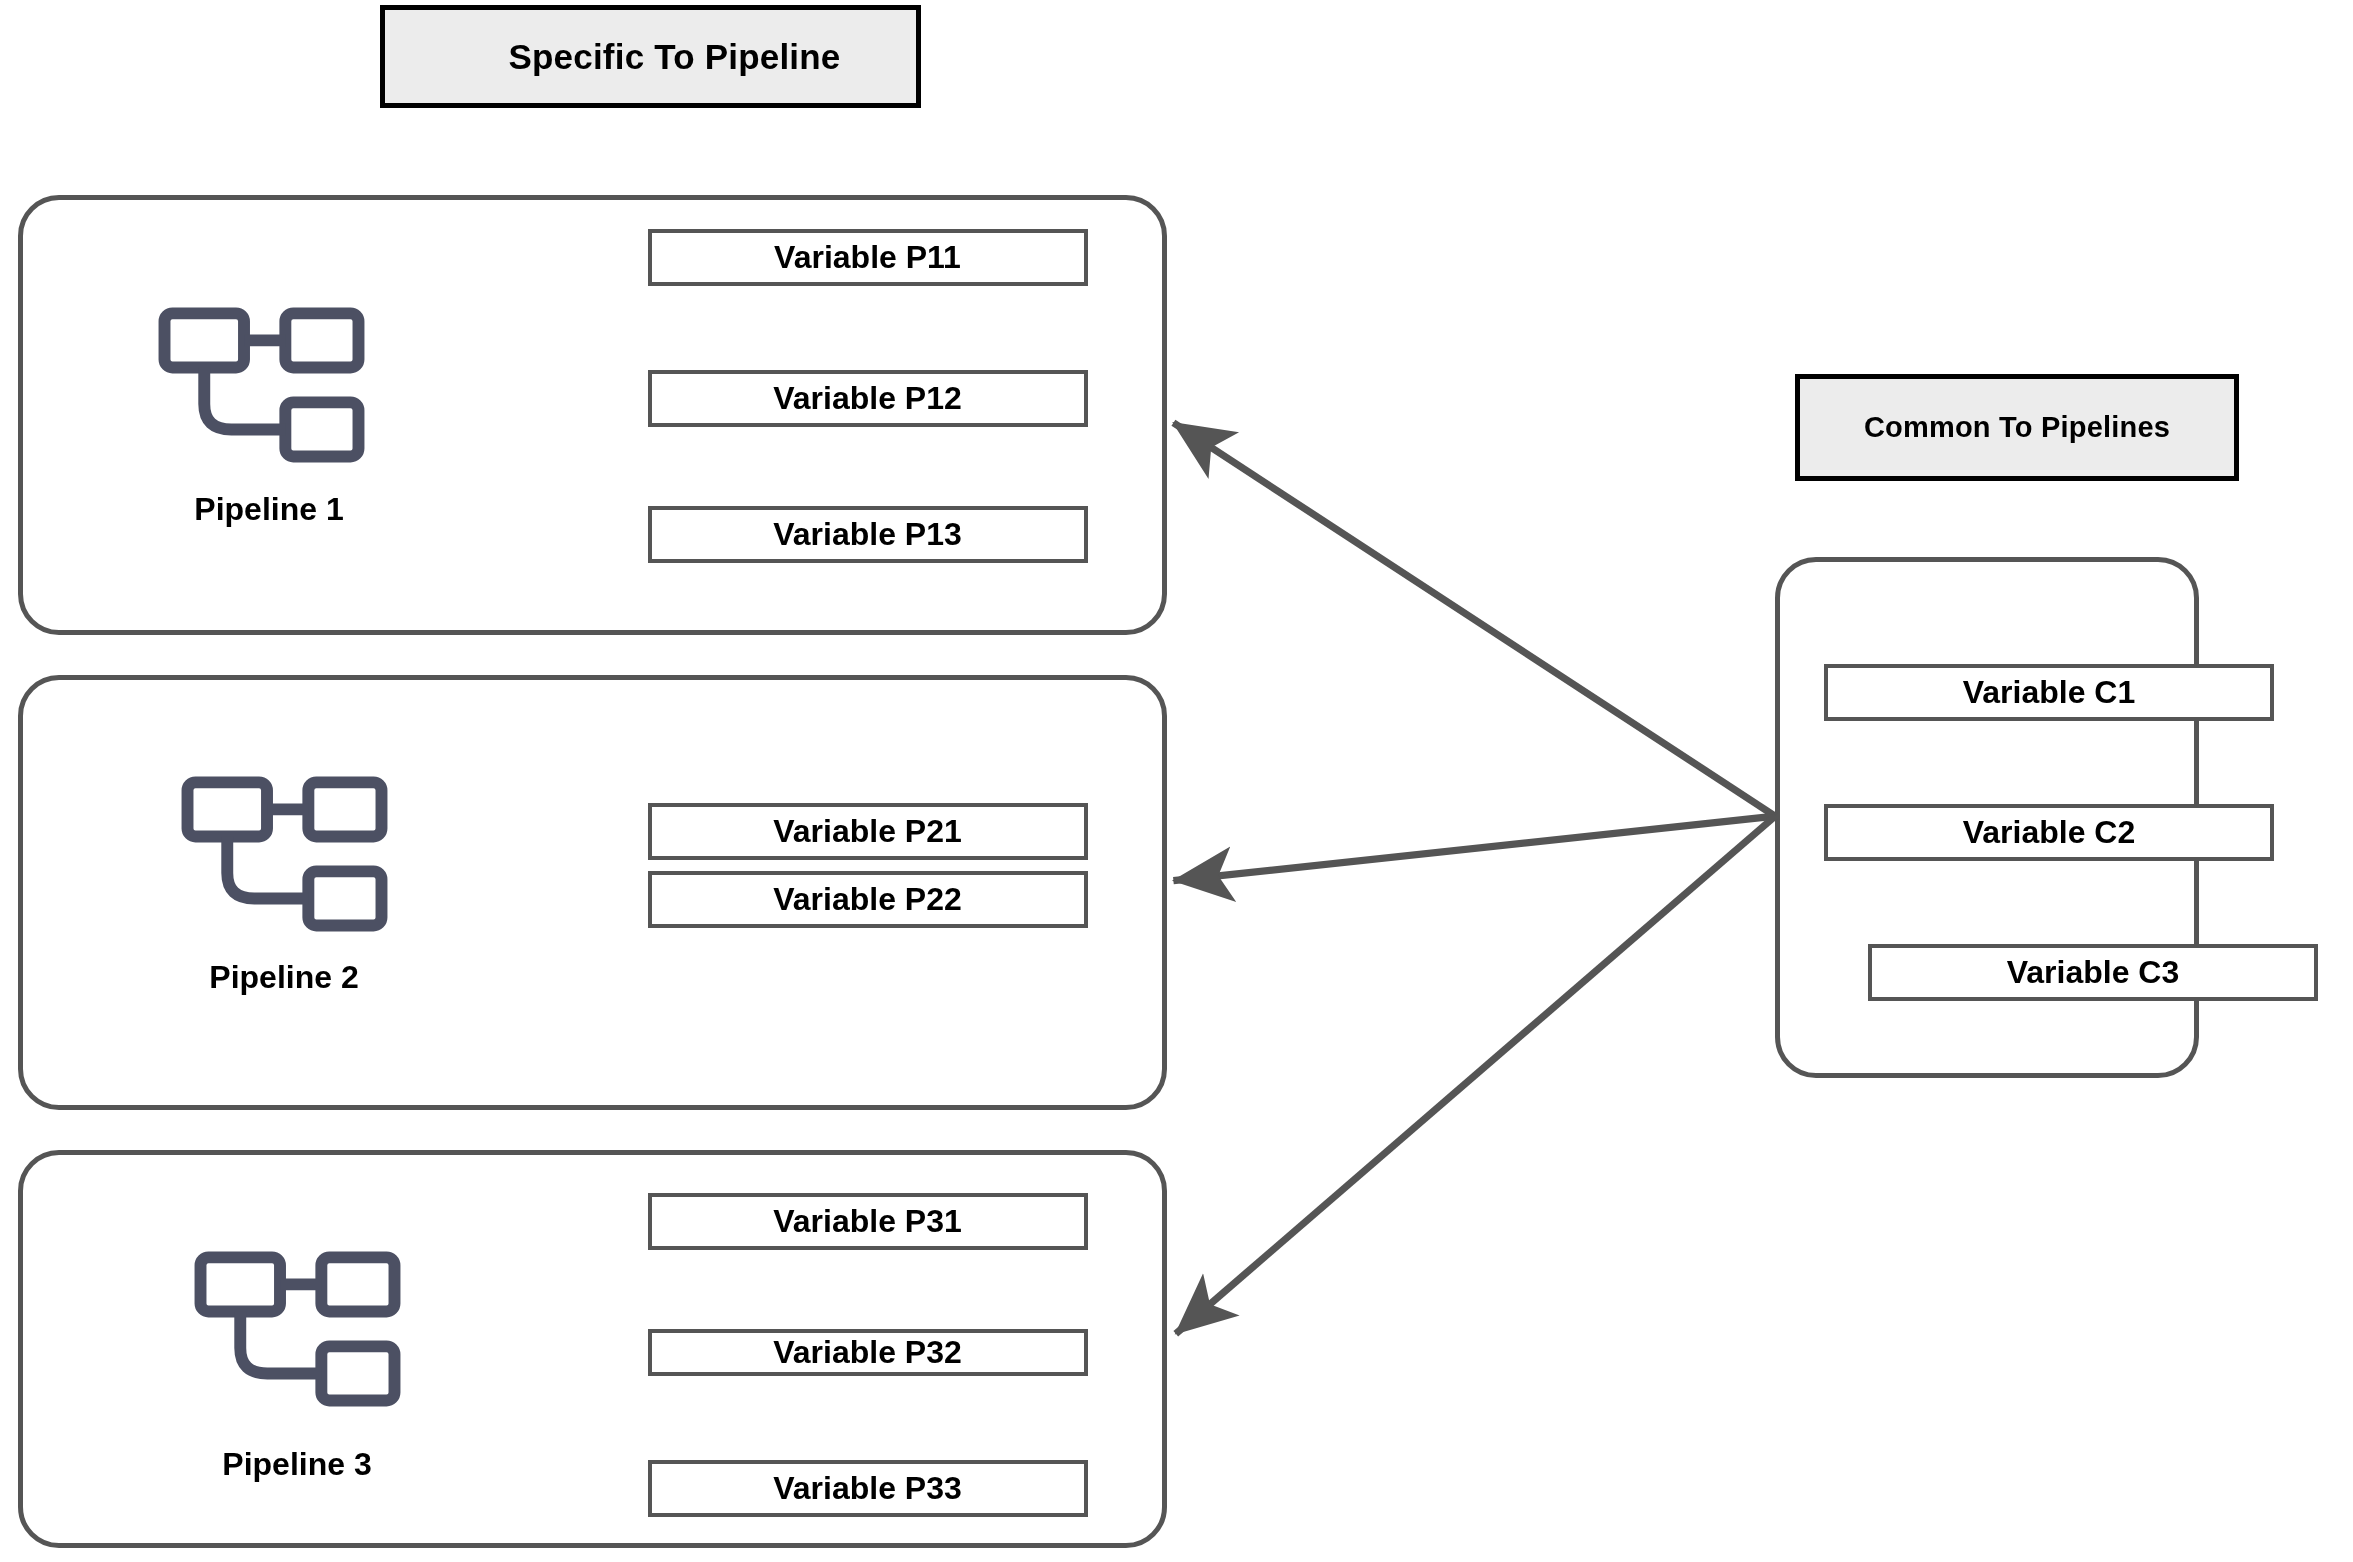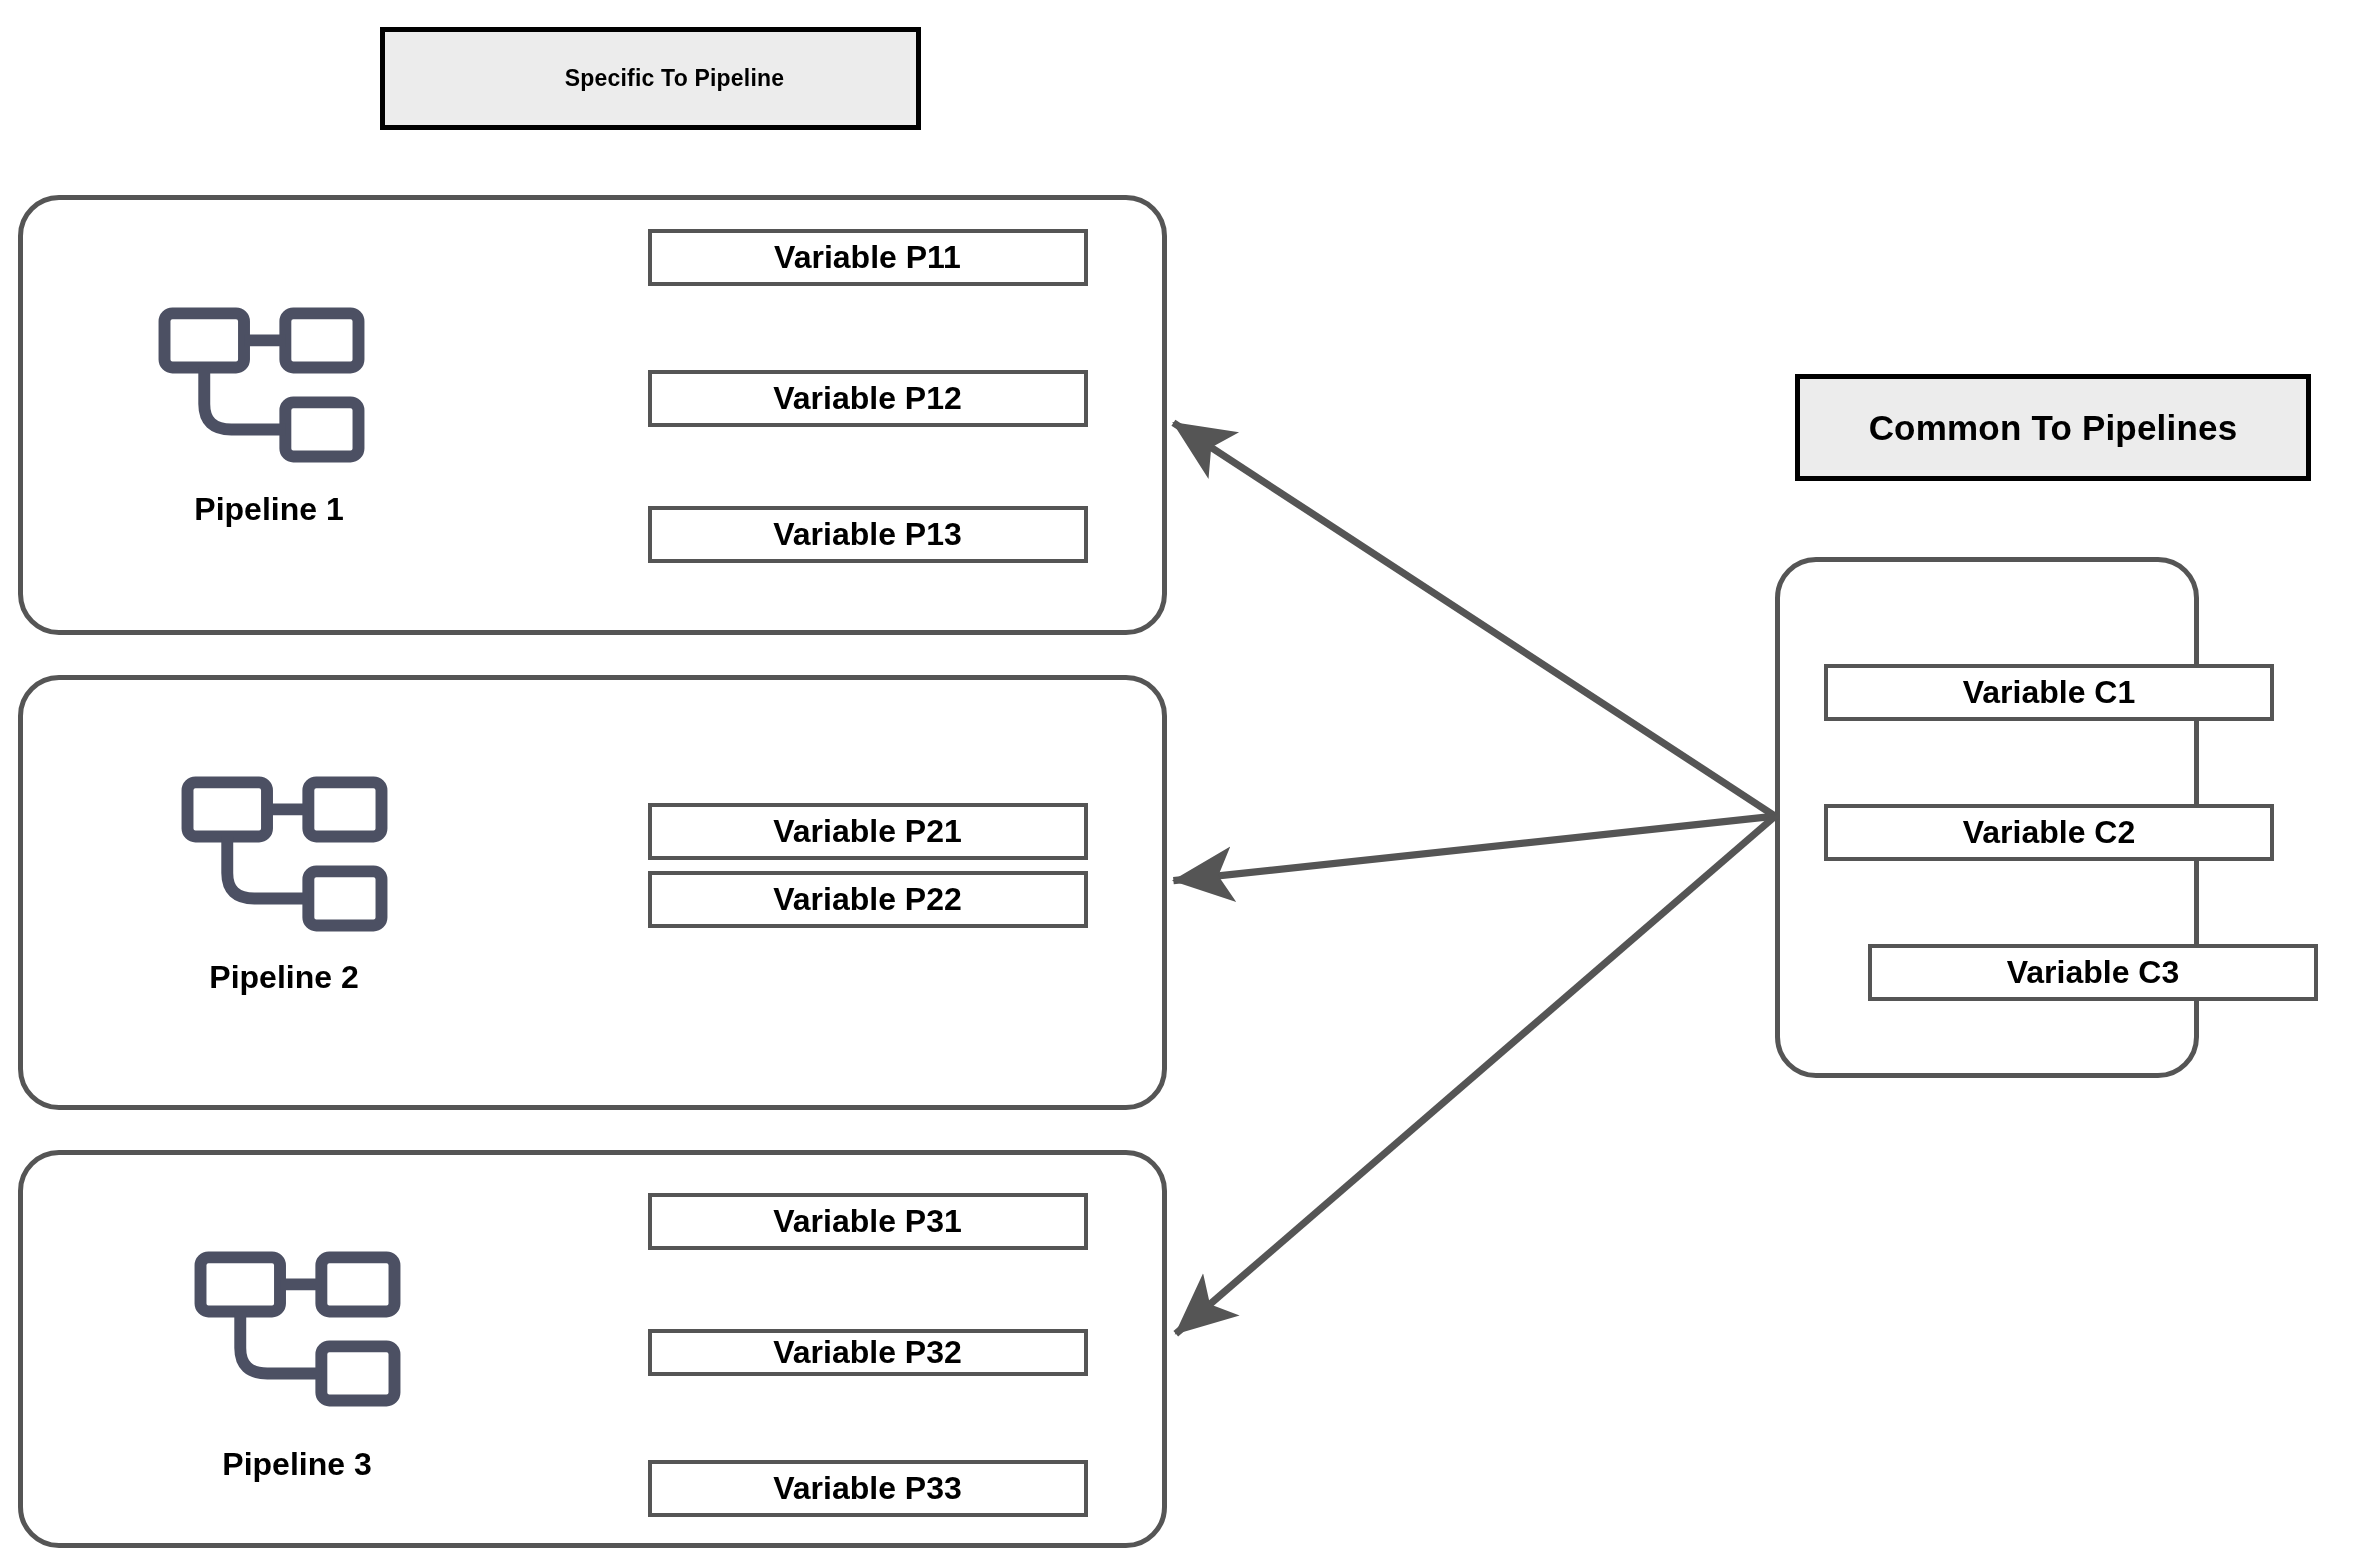--- a/index.html
+++ b/index.html
@@ -13,22 +13,22 @@
   
   .banner{
     position:absolute;
     background:#ececec;
     border:5.6px solid #000000;
     display:flex;align-items:center;justify-content:center;
     font-weight:bold;color:#000000;
     letter-spacing:0.2px;
     box-sizing:border-box;
   }
-  #banner-specific{left:380px;top:27px;width:541px;height:103px;font-size:23px;padding-left:48px;}
-  #banner-common{left:1795px;top:374px;width:516px;height:107px;font-size:35px;}
+  #banner-specific{left:380px;top:5px;width:541px;height:103px;font-size:35px;padding-left:48px;}
+  #banner-common{left:1795px;top:374px;width:444px;height:107px;font-size:29px;}
 
   
   .panel{
     position:absolute;
     border:5.6px solid #555555;
     border-radius:41px;
     background:#ffffff;
     box-sizing:border-box;
   }
   #panel-pipeline-1{left:17.5px;top:195px;width:1149px;height:440px;}

